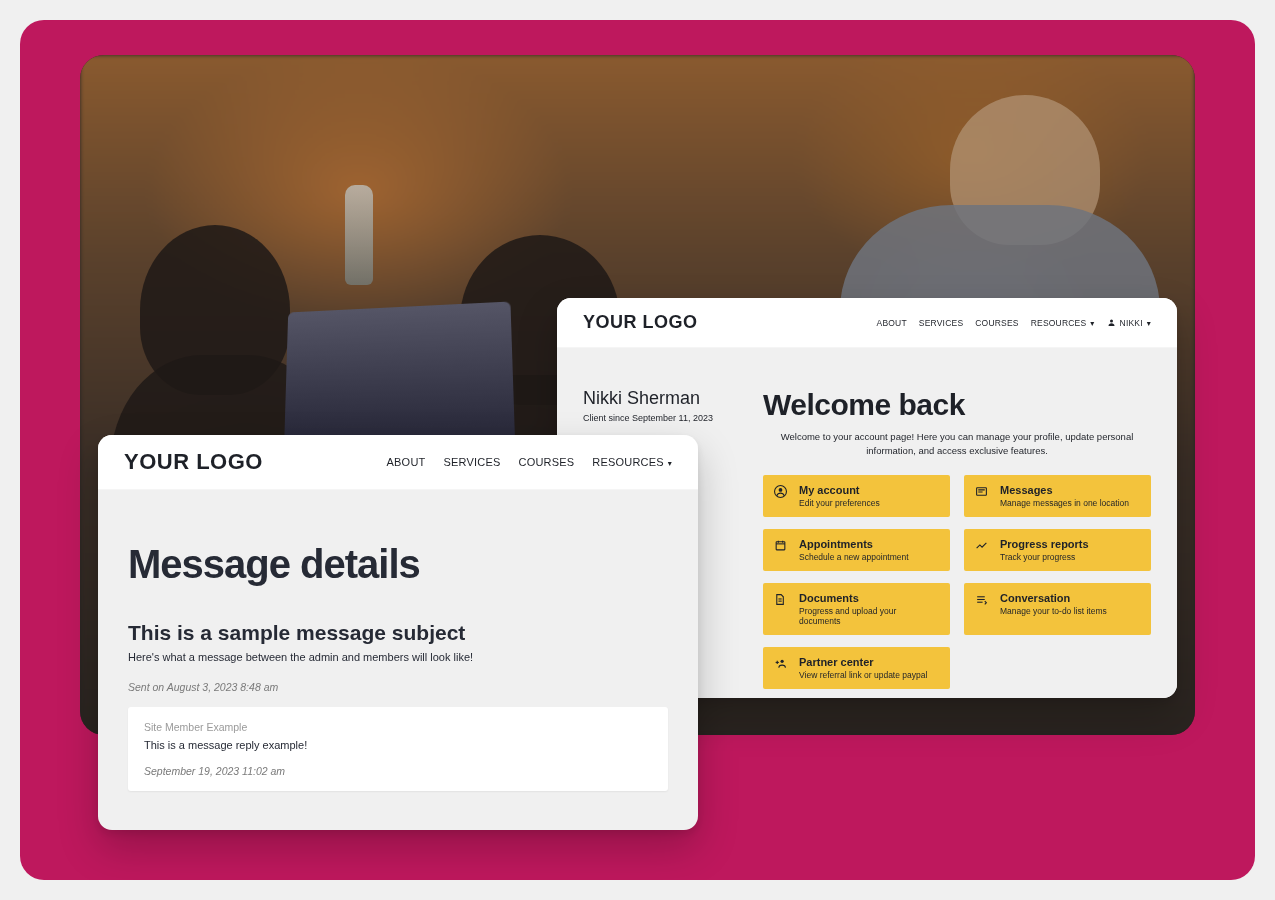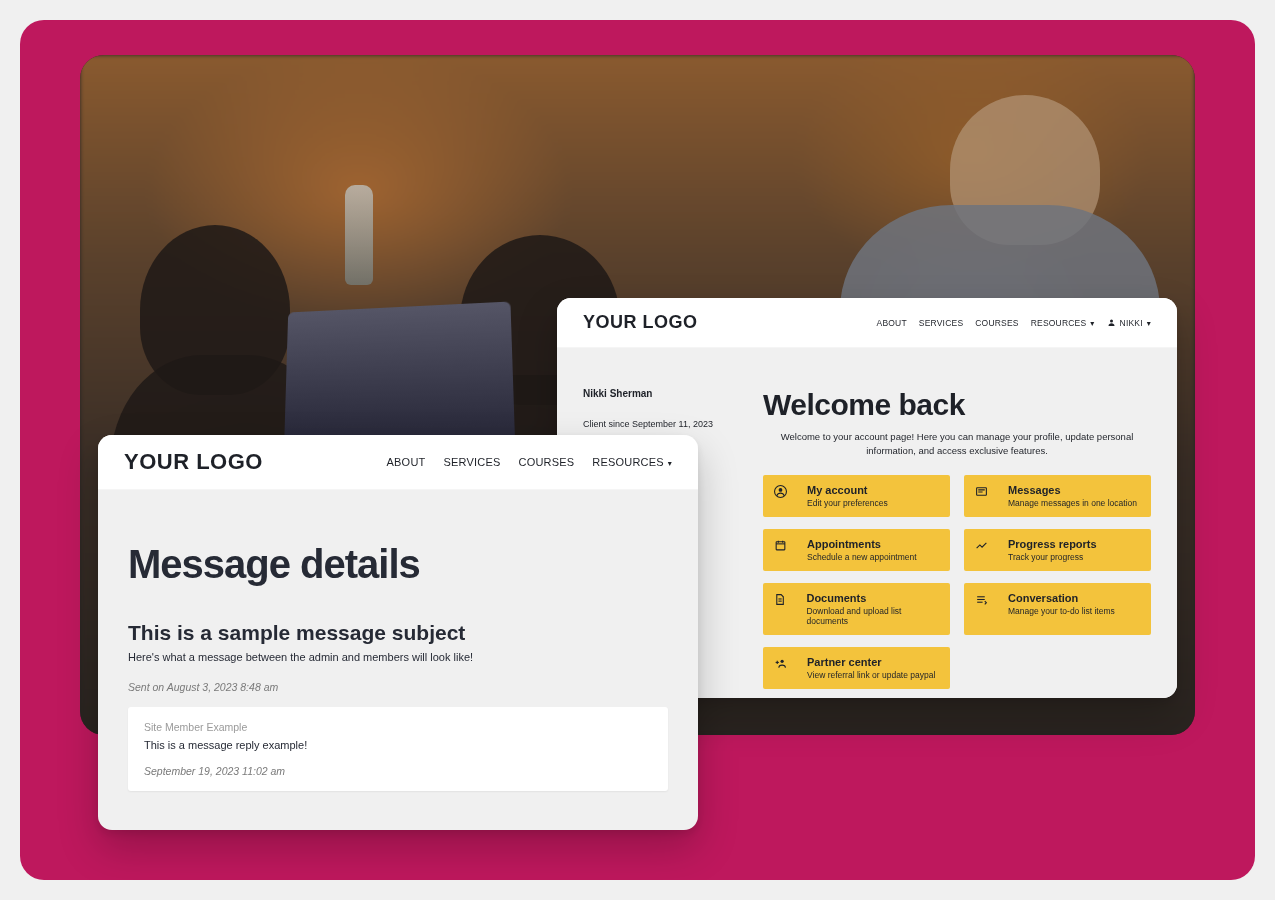--- a/index.html
+++ b/index.html
@@ -102,37 +102,37 @@
   .dash-header .logo { font-size: 18px; }
   .dash-header .nav { font-size: 8.5px; gap:12px;}
   .dash-body {
     display: flex;
     padding: 40px 26px 26px 26px;
     gap: 30px;
     background: #f0f0f0;
     height: calc(100% - 50px);
   }
   .dash-left { width: 150px; flex-shrink:0;}
-  .dash-left h3 { font-size: 10px; font-weight:700; color:#1e2128; margin-bottom:20px;}
+  .dash-left h3 { font-size: 18px; font-weight:400; color:#1e2128; margin-bottom:4px;}
   .dash-left .since { font-size: 9px; color:#1e2128;}
   .dash-right { flex:1; }
   .dash-right h1 { font-size: 30px; font-weight:900; color:#1e2128; margin-bottom:8px; letter-spacing:-0.5px;}
   .dash-right .intro { font-size: 9.5px; line-height:1.5; color:#1e2128; margin-bottom:16px;text-align:center;}
   .tiles {
     display: grid;
     grid-template-columns: 1fr 1fr;
     gap: 12px 14px;
   }
   .tile {
     background: #f3c33c;
     border-radius: 2px;
     padding: 9px 10px 9px 10px;
     display: flex;
     align-items: flex-start;
-    gap: 20px;
+    gap: 12px;
     cursor: pointer;
   }
   .tile .ticon { width:14px; display:flex; justify-content:center; padding-top:1px;}
   .tile .ticon svg { width:13px; height:13px; fill:#1e2128;}
   .tile .tcontent { display:flex; flex-direction:column;}
   .tile .ttitle { font-size:11px; font-weight:800; color:#1e2128; line-height:1.2;}
   .tile .tdesc { font-size:8.5px; color:#1e2128; margin-top:1px;}
 
   
   .msg-card {
@@ -313,21 +313,21 @@
               </div>
             </div>
             <div class="tile">
               <div class="ticon">
                 <svg viewBox="0 0 24 24">
                   <use href="#i-documents"></use>
                 </svg>
               </div>
               <div class="tcontent">
                 <div class="ttitle">Documents</div>
-                <div class="tdesc">Download and upload list documents</div>
+                <div class="tdesc">Progress and upload your documents</div>
               </div>
             </div>
             <div class="tile">
               <div class="ticon">
                 <svg viewBox="0 0 24 24">
                   <use href="#i-assignments"></use>
                 </svg>
               </div>
               <div class="tcontent">
                 <div class="ttitle">Conversation</div>

